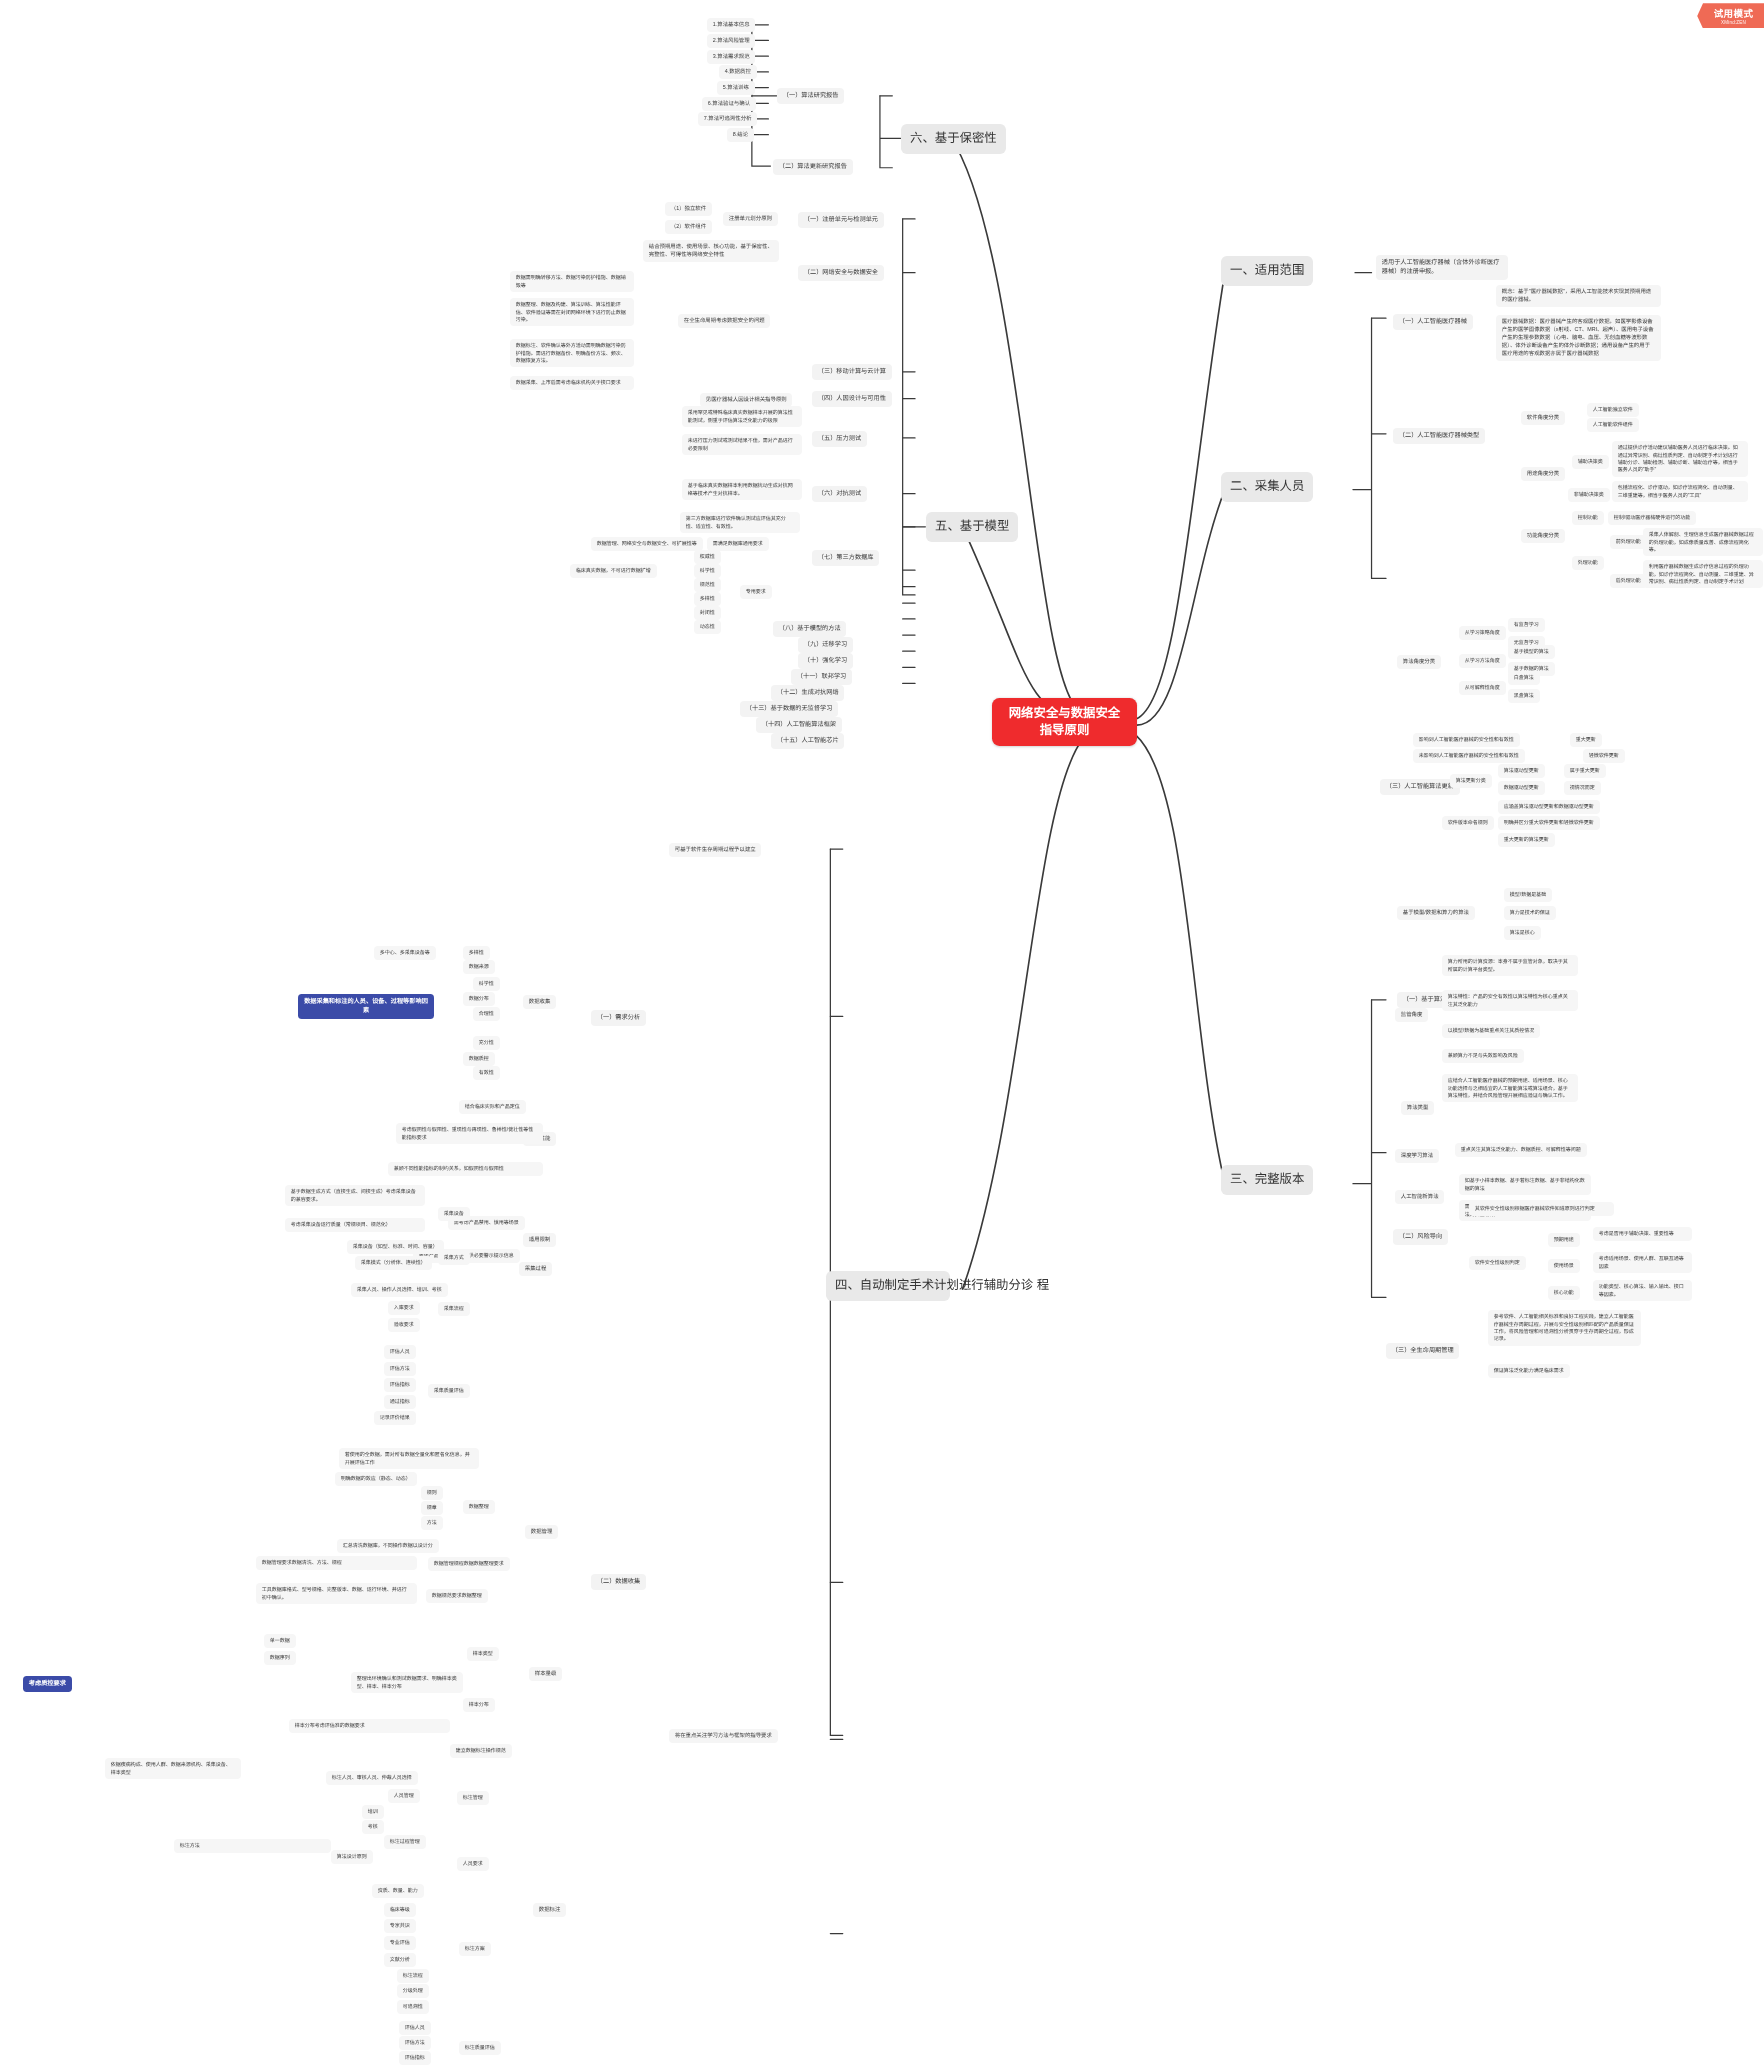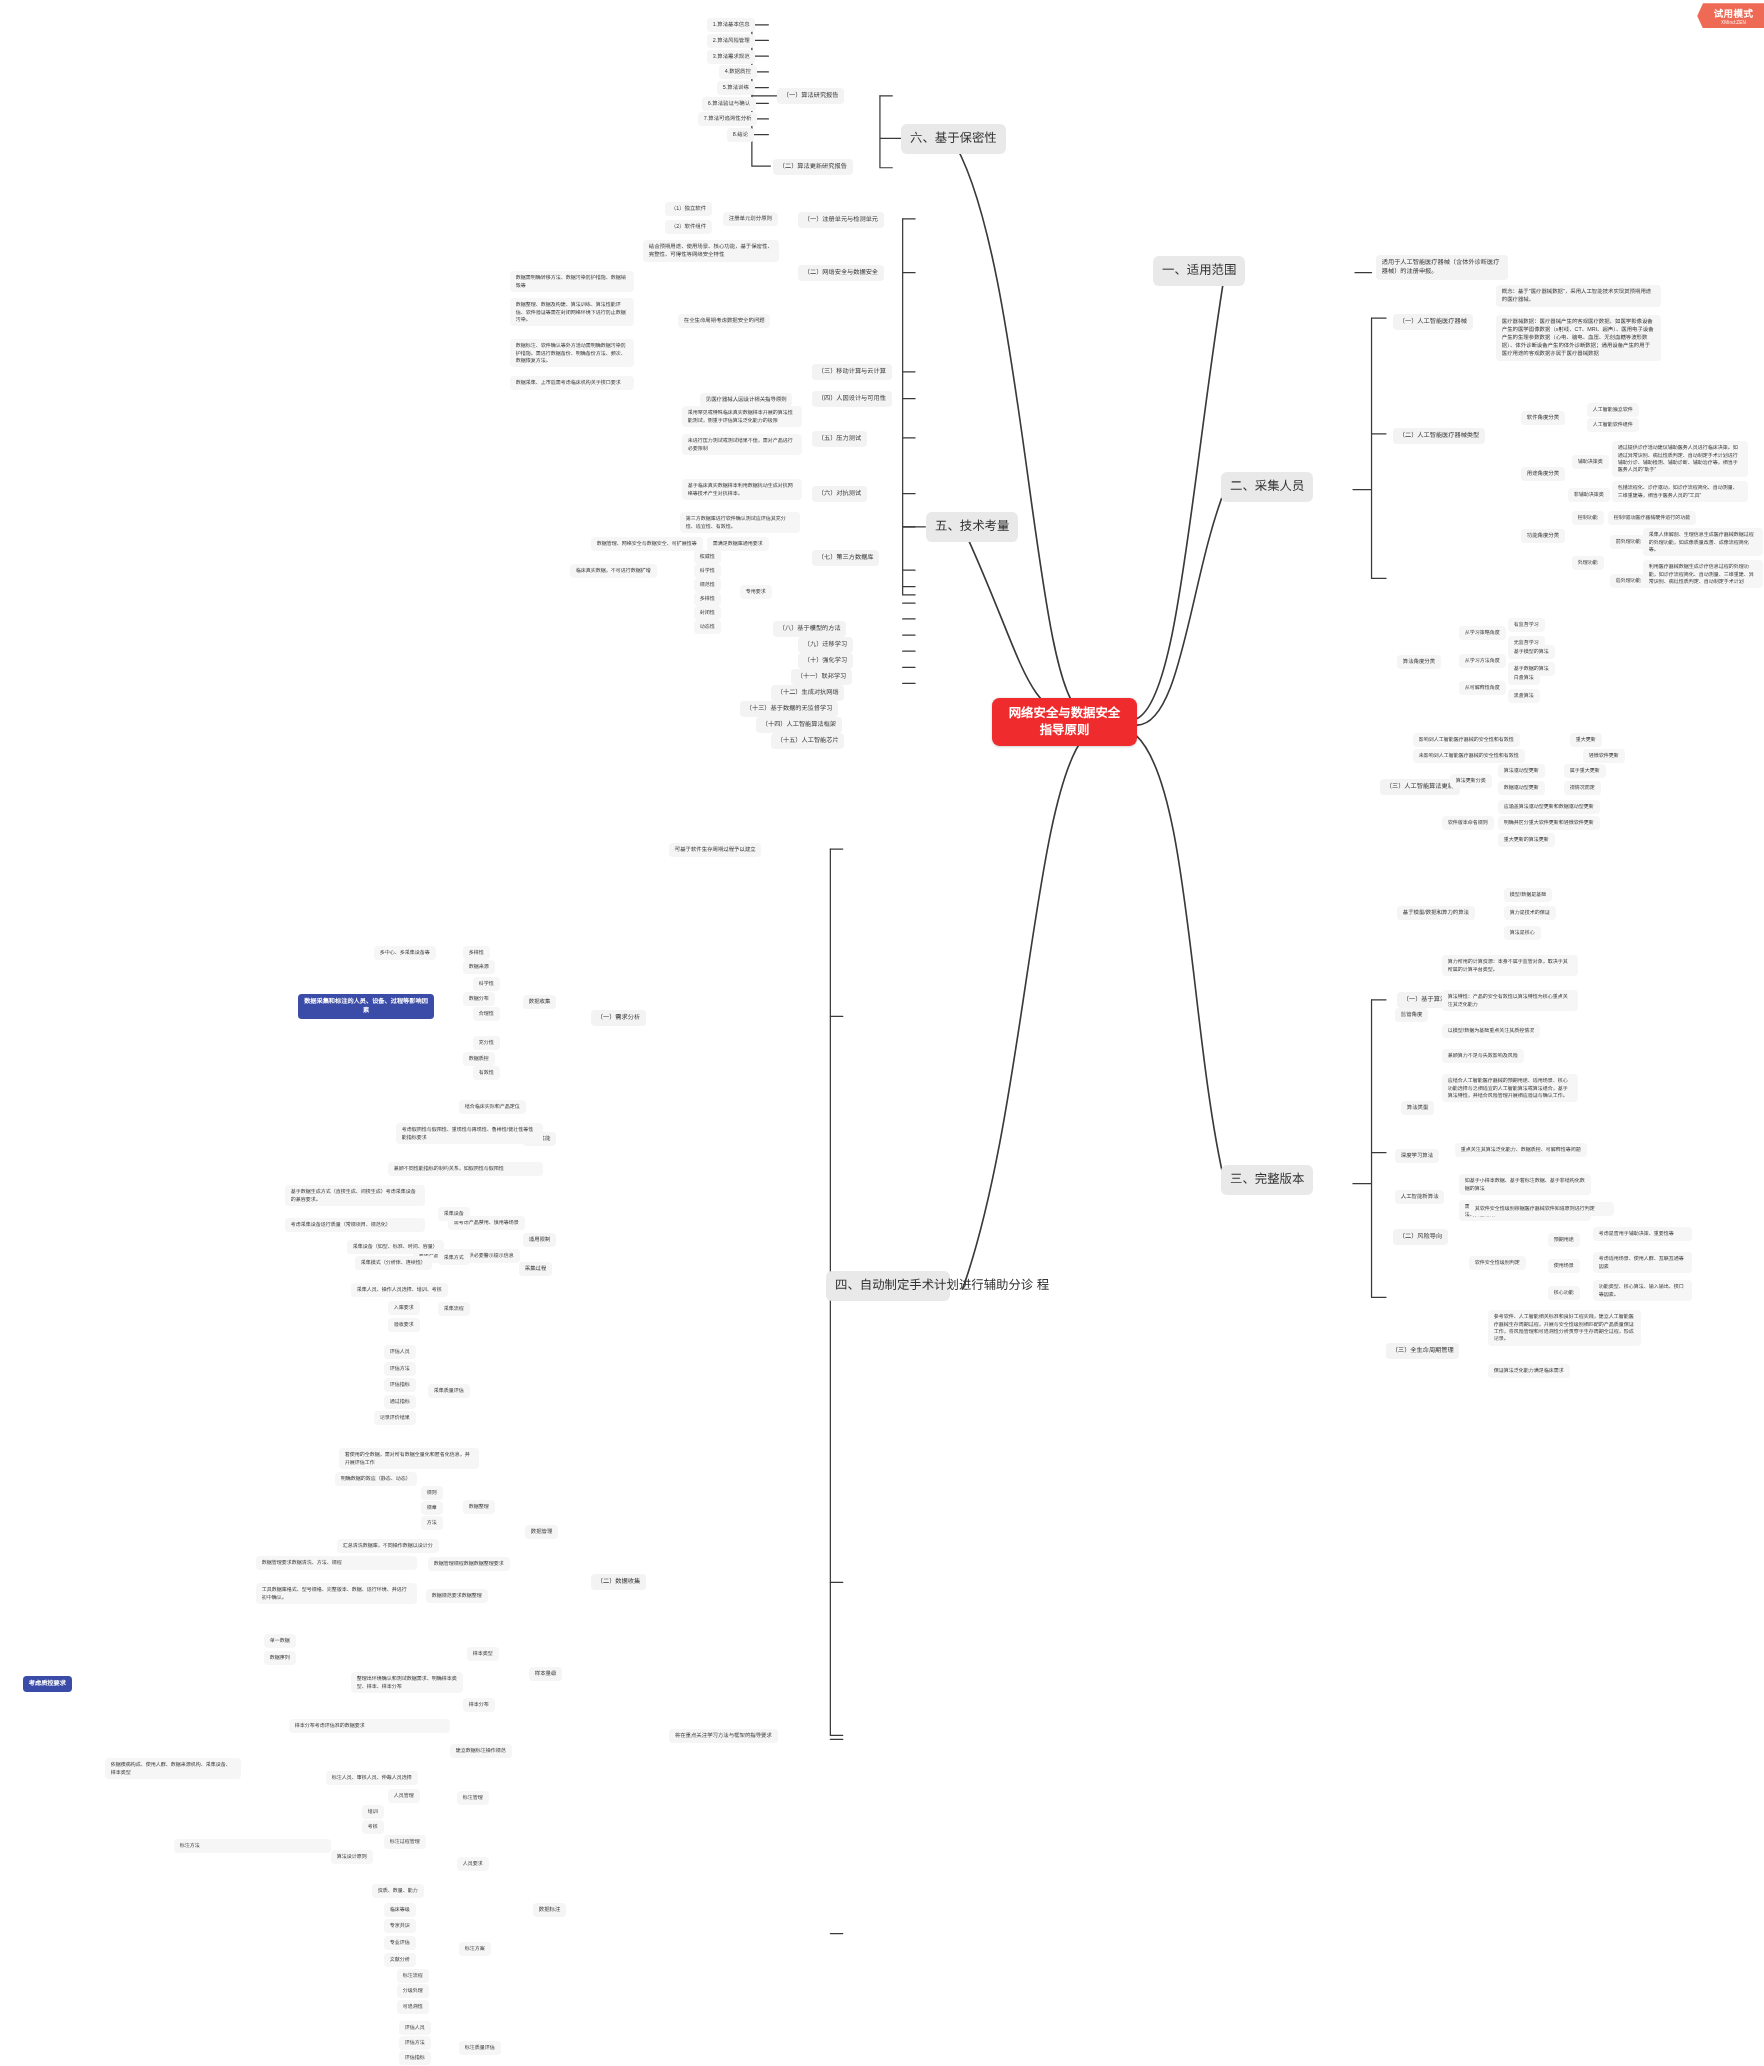--- a/index.html
+++ b/index.html
@@ -153,21 +153,21 @@
 
   <div class="node lvl4" style="left:707px; top:18px;">1.算法基本信息</div>
   <div class="node lvl4" style="left:707px; top:34px;">2.算法风险管理</div>
   <div class="node lvl4" style="left:707px; top:50px;">3.算法需求规范</div>
   <div class="node lvl4" style="left:719px; top:65px;">4.数据质控</div>
   <div class="node lvl4" style="left:717px; top:81px;">5.算法训练</div>
   <div class="node lvl4" style="left:702px; top:97px;">6.算法验证与确认</div>
   <div class="node lvl4" style="left:698px; top:112px;">7.算法可追溯性分析</div>
   <div class="node lvl4" style="left:727px; top:128px;">8.结论</div>
 
-  <div class="node lvl1" style="left:926px; top:512px;">五、技术考量</div>
+  <div class="node lvl1" style="left:926px; top:512px;">五、基于模型</div>
 
   <div class="node lvl3" style="left:798px; top:212px;">（一）注册单元与检测单元</div>
   <div class="node lvl4" style="left:723px; top:212px;">注册单元划分原则</div>
   <div class="node lvl4" style="left:665px; top:202px;">（1）独立软件</div>
   <div class="node lvl4" style="left:665px; top:220px;">（2）软件组件</div>
 
   <div class="node lvl3" style="left:798px; top:265px;">（二）网络安全与数据安全</div>
   <div class="node lvl4" style="left:643px; top:240px; width:136px;">结合预期用途、使用场景、核心功能，基于保密性、完整性、可得性等网络安全特性</div>
   <div class="node lvl4" style="left:678px; top:314px;">在全生命周期考虑数据安全的问题</div>
   <div class="node lvl5" style="left:510px; top:271px; width:124px;">数据需明确转移方法、数据污染防护措施、数据销毁等</div>
@@ -298,21 +298,21 @@
   <div class="node lvl5" style="left:384px;  top:1953px;">文献分析</div>
   <div class="node lvl5" style="left:459px; top:1942px;">标注方案</div>
   <div class="node lvl5" style="left:397px;  top:1969px;">标注流程</div>
   <div class="node lvl5" style="left:397px;  top:1984px;">分级处理</div>
   <div class="node lvl5" style="left:397px;  top:2000px;">可追溯性</div>
   <div class="node lvl5" style="left:459px; top:2041px;">标注质量评估</div>
   <div class="node lvl5" style="left:399px;  top:2021px;">评估人员</div>
   <div class="node lvl5" style="left:399px;  top:2036px;">评估方法</div>
   <div class="node lvl5" style="left:399px;  top:2051px;">评估指标</div>
 
-  <div class="node lvl1" style="left:1153px; top:256px;">一、适用范围</div>
+  <div class="node lvl1" style="left:1221px; top:256px;">一、适用范围</div>
   <div class="node lvl3" style="left:1376px; top:255px; width:132px;">适用于人工智能医疗器械（含体外诊断医疗器械）的注册申报。</div>
 
   <div class="node lvl1" style="left:1221px; top:472px;">二、采集人员</div>
 
   <div class="node lvl3" style="left:1393px; top:314px;">（一）人工智能医疗器械</div>
   <div class="node lvl4" style="left:1496px; top:285px; width:165px;">概念：基于"医疗器械数据"，采用人工智能技术实现其预期用途的医疗器械。</div>
   <div class="node lvl4" style="left:1496px; top:315px; width:165px;">医疗器械数据：医疗器械产生的客观医疗数据，如医学影像设备产生的医学图像数据（x射线、CT、MRI、超声）、医用电子设备产生的生理参数数据（心电、脑电、血压、无创血糖等波形数据）、体外诊断设备产生的体外诊断数据；通用设备产生的用于医疗用途的客观数据亦属于医疗器械数据</div>
 
   <div class="node lvl3" style="left:1393px; top:428px;">（二）人工智能医疗器械类型</div>
 

